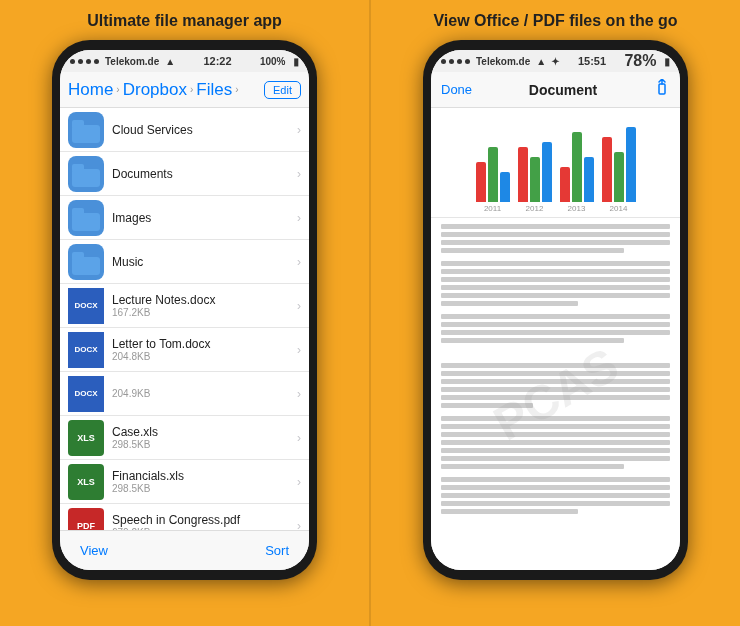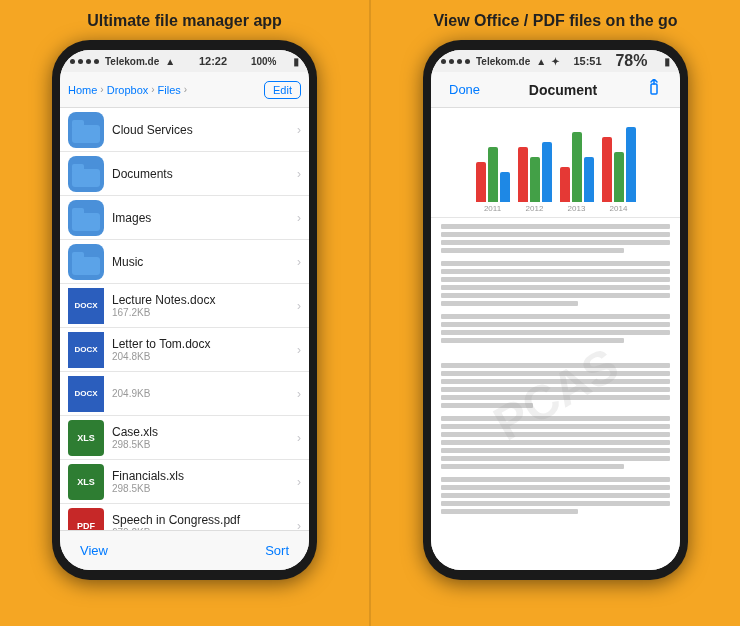--- a/index.html
+++ b/index.html
@@ -65,21 +65,21 @@
       align-items: center;
       justify-content: space-between;
       padding: 0 10px;
       font-size: 10px;
       font-weight: 600;
       color: #333;
       flex-shrink: 0;
     }
 
     .status-left { display: flex; align-items: center; gap: 3px; }
-    .status-right { display: flex; align-items: center; gap: 17px; }
+    .status-right { display: flex; align-items: center; gap: 8px; }
 
     
     .signal-dot {
       width: 5px;
       height: 5px;
       border-radius: 50%;
       background: #333;
       display: inline-block;
     }
 
@@ -89,21 +89,21 @@
       border-bottom: 1px solid #ddd;
       height: 36px;
       display: flex;
       align-items: center;
       padding: 0 8px;
       flex-shrink: 0;
       gap: 3px;
     }
 
     .nav-bar-text {
-      font-size: 11px;
+      font-size: 17px;
       color: #007AFF;
       font-weight: 400;
     }
 
     .nav-chevron {
       font-size: 10px;
       color: #999;
     }
 
     .edit-btn {
@@ -239,21 +239,21 @@
     }
 
     
     .pdf-viewer-nav {
       background: #f8f8f8;
       border-bottom: 1px solid #ddd;
       height: 36px;
       display: flex;
       align-items: center;
       justify-content: space-between;
-      padding: 0 18px;
+      padding: 0 10px;
       flex-shrink: 0;
     }
 
     .done-btn {
       font-size: 13px;
       color: #007AFF;
       font-weight: 400;
     }
 
     .doc-title {

